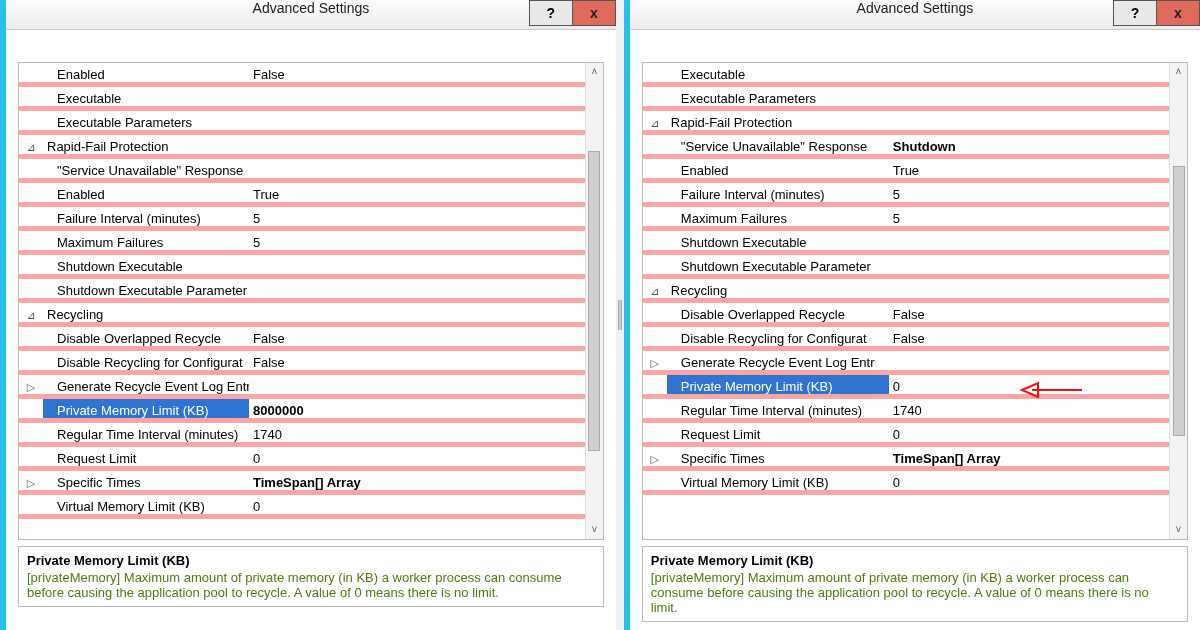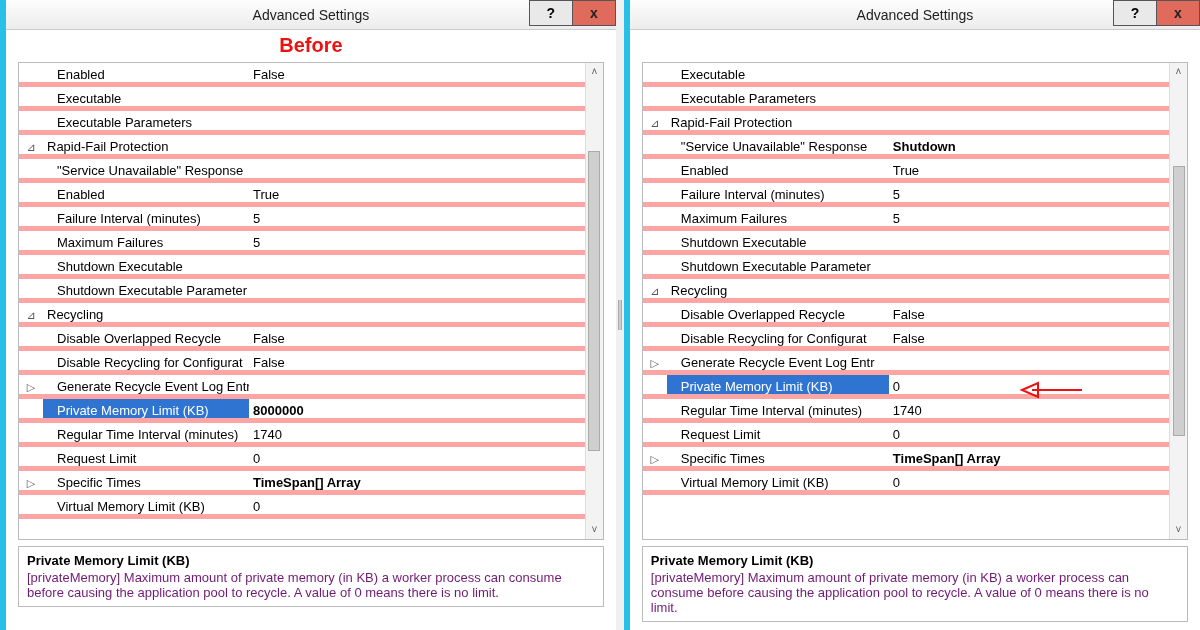--- a/index.html
+++ b/index.html
@@ -27,21 +27,20 @@
   }
   .divider .grip {
     width:4px; height:30px; background:#ccc;
     border-left:1px solid #aaa; border-right:1px solid #aaa;
   }
   .titlebar {
     height: 30px;
     background: linear-gradient(#fdfdfd,#ececec);
     border-bottom: 1px solid #ccc;
     display: flex;
-    align-items: center;
     position: relative;
   }
   .titlebar .title {
     flex: 1;
     text-align: center;
     font-size: 14px;
     color: #222;
   }
   .winbtns {
     display: flex;
@@ -127,39 +126,38 @@
     background: #2f74d0;
     color: #fff;
   }
   .desc {
     margin: 0 12px 6px 12px;
     border: 1px solid #bbb;
     padding: 6px 8px;
     font-size: 13px;
   }
   .desc .dtitle { font-weight: bold; margin-bottom: 2px; }
-  .desc .dbody { color:#701a75; }
+  .desc .dbody { color:#4d7c0f; }
   .arrow-annot {
     position: absolute;
     pointer-events: none;
   }
   .arrow-annot svg { overflow: visible; }
 </style>
 </head>
 <body>
 
 <div class="pane left">
   <div class="titlebar">
     <div class="title">Advanced Settings</div>
     <div class="winbtns">
       <div class="winbtn">?</div>
       <div class="winbtn close">x</div>
     </div>
   </div>
-  <div class="annot">Before</div>
 
   <div class="grid-outer">
     <div class="grid" id="grid-left">
         <div class="row">
           <div class="gutter"></div>
           <div class="label" style="width: 206px; padding-left: 14px;">Enabled</div>
           <div class="val" style="flex: 1 1 0%;">False</div>
         </div>
         <div class="row">
           <div class="gutter"></div>

